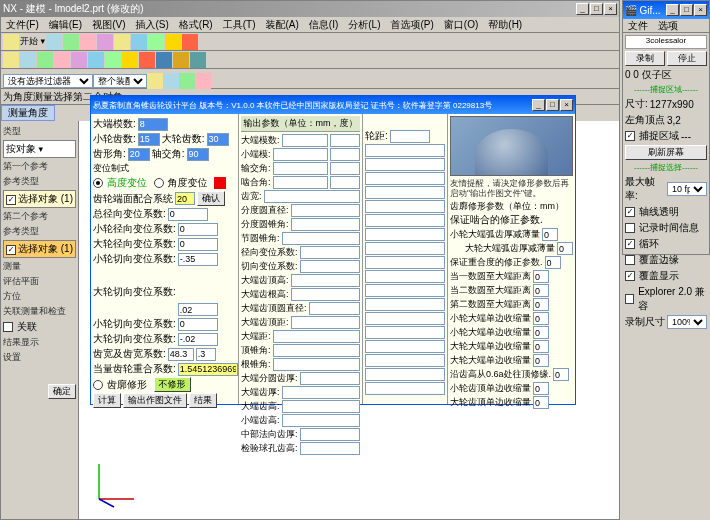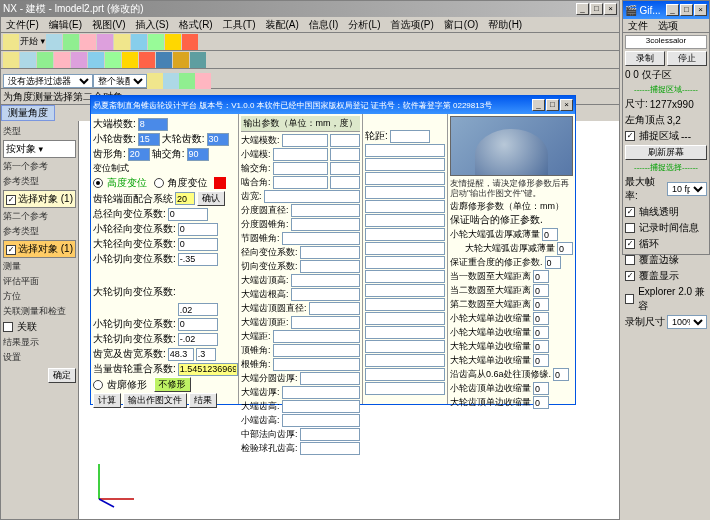--- a/index.html
+++ b/index.html
@@ -138,21 +138,21 @@
       <div class="lp-hdr">测量</div>
       <div class="lp-hdr">评估平面</div>
       <div class="lp-hdr">方位</div>
       <div class="lp-hdr">关联测量和检查</div>
       <div class="grow">
           <span class="chk"></span>
           <span>关联</span>
         </div>
       <div class="lp-hdr">结果显示</div>
       <div class="lp-hdr">设置</div>
-      <div style="text-align:right;margin-top:4px"><button class="gbtn">确定</button></div>
+      <div style="text-align:right;margin-top:20px"><button class="gbtn">确定</button></div>
     </div>
     <div id="viewport">
       <svg id="axes" width="50" height="50">
         <line x1="10" y1="40" x2="10" y2="5" stroke="#00c000" stroke-width="1.5"></line>
         <line x1="10" y1="40" x2="45" y2="40" stroke="#c00000" stroke-width="1.5"></line>
         <line x1="10" y1="40" x2="25" y2="48" stroke="#0000c0" stroke-width="1.5"></line>
       </svg>
     </div>
   </div>
 </div>

